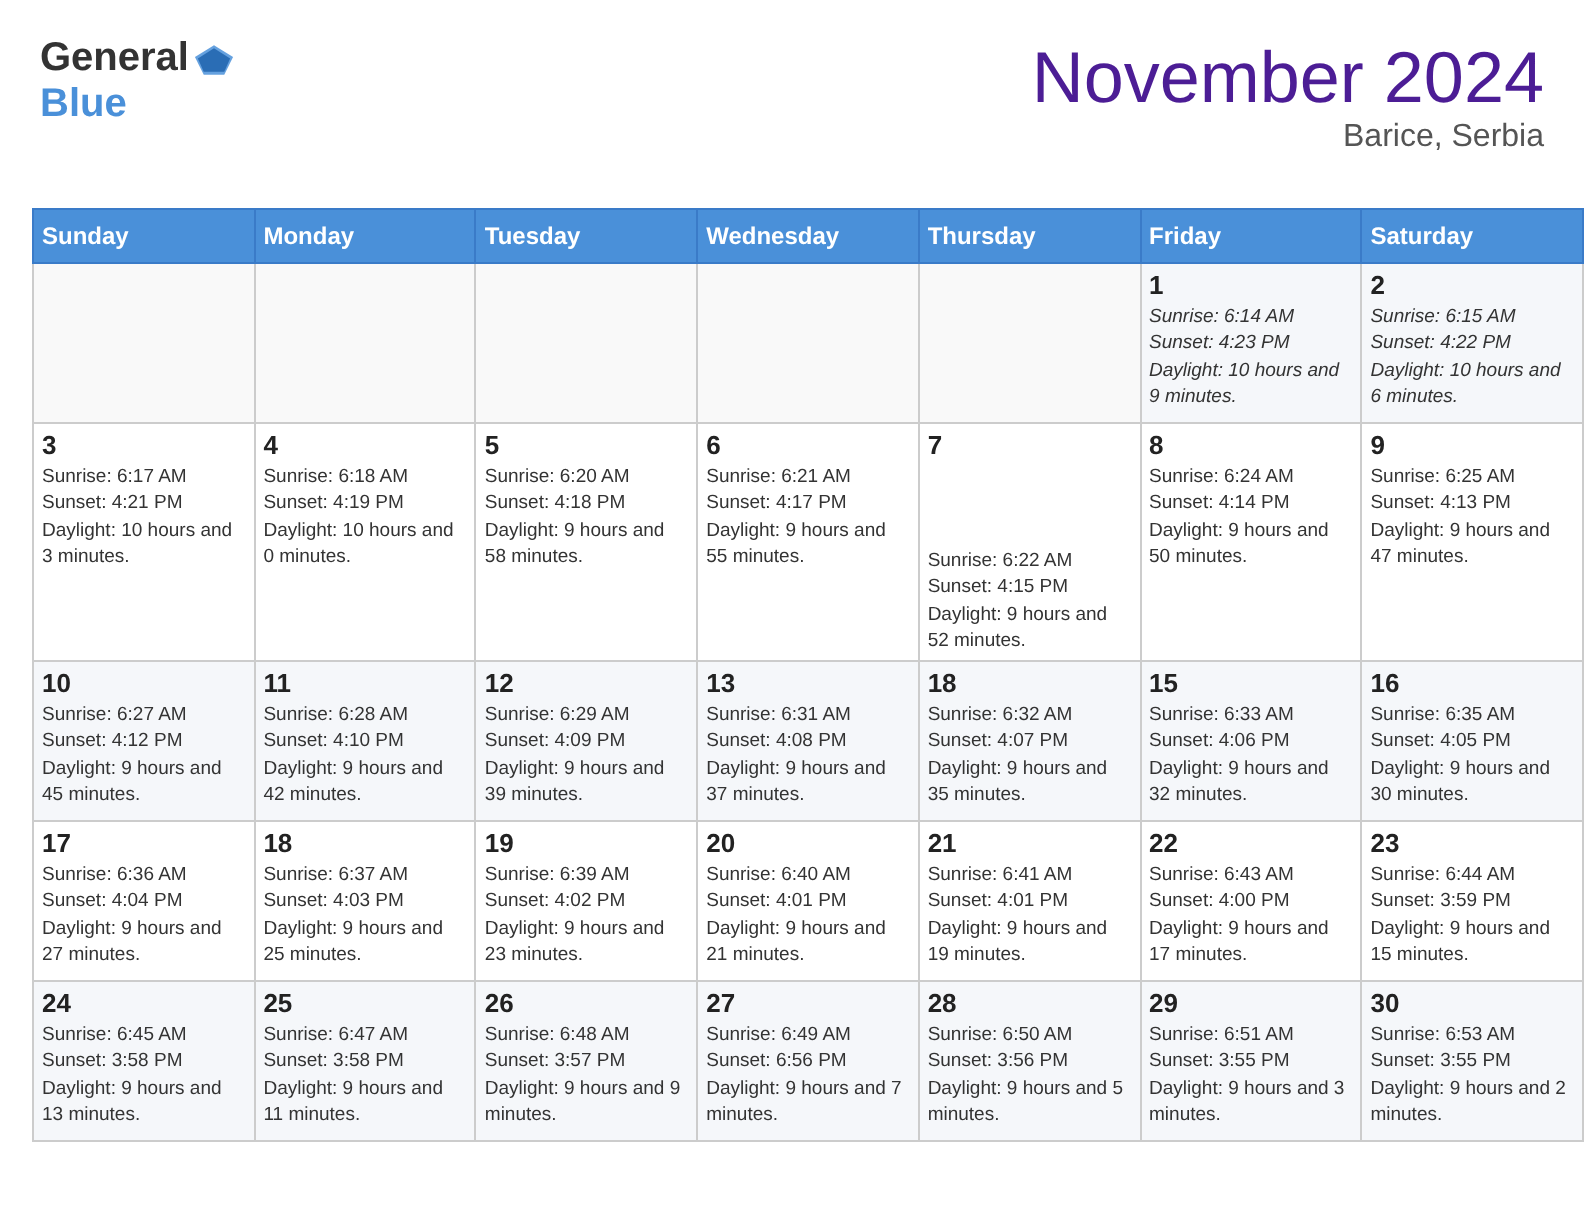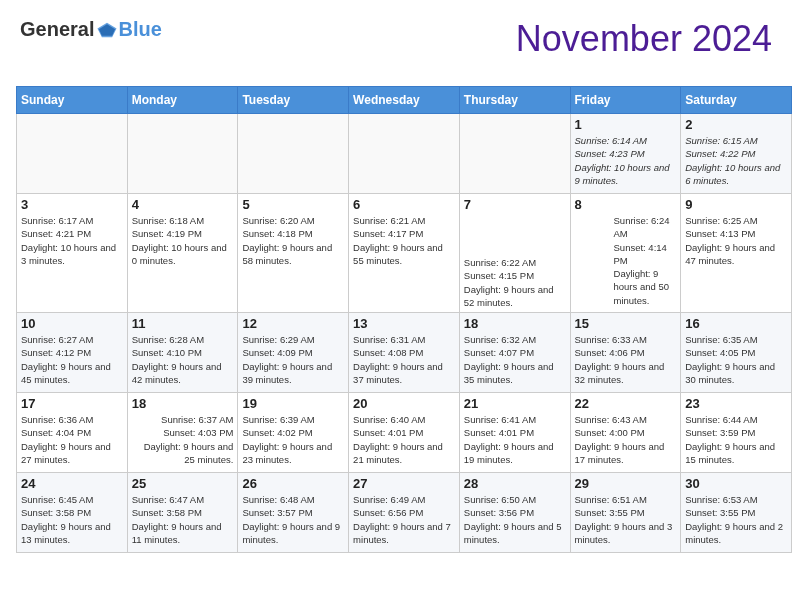--- a/index.html
+++ b/index.html
@@ -1,19 +1,19 @@
 <!DOCTYPE html>
 <html><head>
   <meta charset="utf-8">
   <style>
     * { margin: 0; padding: 0; box-sizing: border-box; }
     body { width: 792px; height: 612px; font-family: Arial, sans-serif; background: #fff; overflow: hidden; }
     
     .header { display: flex; justify-content: space-between; align-items: flex-start; padding: 18px 20px 10px 20px; }
-    .logo { display: flex; flex-direction: row; align-items: flex-start; }
+    .logo { display: flex; flex-direction: column; align-items: flex-start; }
     .logo-text { display: flex; align-items: center; }
     .logo-general { font-size: 20px; font-weight: bold; color: #333; }
     .logo-blue { font-size: 20px; font-weight: bold; color: #4a90d9; }
     .logo-icon { width: 22px; height: 22px; margin-left: 2px; }
     
     .title-area { text-align: right; }
     .month-title { font-size: 36px; font-weight: 300; color: #4c1d95; }
     .location { font-size: 16px; color: #555; }
     
     .calendar { width: 100%; border-collapse: collapse; margin: 0 8px; }
@@ -39,20 +39,21 @@
       <span class="logo-general">General</span>
       <svg class="logo-icon" viewBox="0 0 30 24" fill="none">
         <polygon points="8,22 22,22 28,10 15,2 2,10" fill="#4a90d9" opacity="0.85"></polygon>
         <polygon points="15,4 26,11 22,20 8,20 4,11" fill="#2a6db5"></polygon>
       </svg>
     </div>
     <span class="logo-blue">Blue</span>
   </div>
   <div class="title-area">
     <div class="month-title">November 2024</div>
+    <div class="location">Barice, Serbia</div>
   </div>
 </div>
 
 <div class="calendar-wrapper">
   <table class="calendar">
     <thead class="cal-header">
       <tr id="header-row">
           <th>Sunday</th>
           <th>Monday</th>
           <th>Tuesday</th>
@@ -108,21 +109,21 @@
 Daylight: 9 hours and 55 minutes.</div>
           </td>
           <td>
             <div class="day-num">7</div>
             <div class="day-info" style="white-space: pre-line; margin-top: 44px;">Sunrise: 6:22 AM
 Sunset: 4:15 PM
 Daylight: 9 hours and 52 minutes.</div>
           </td>
           <td>
             <div class="day-num">8</div>
-            <div class="day-info" style="white-space: pre-line; margin-left: 39px;">Sunrise: 6:24 AM
+            <div class="day-info" style="white-space: pre-line;">Sunrise: 6:24 AM
 Sunset: 4:14 PM
 Daylight: 9 hours and 50 minutes.</div>
           </td>
           <td>
             <div class="day-num">9</div>
             <div class="day-info" style="white-space: pre-line;">Sunrise: 6:25 AM
 Sunset: 4:13 PM
 Daylight: 9 hours and 47 minutes.</div>
           </td>
         </tr>
@@ -172,21 +173,21 @@
         </tr>
         <tr>
           <td>
             <div class="day-num">17</div>
             <div class="day-info" style="white-space: pre-line;">Sunrise: 6:36 AM
 Sunset: 4:04 PM
 Daylight: 9 hours and 27 minutes.</div>
           </td>
           <td>
             <div class="day-num">18</div>
-            <div class="day-info" style="white-space: pre-line; text-align: right;">Sunrise: 6:37 AM
+            <div class="day-info" style="white-space: pre-line;">Sunrise: 6:37 AM
 Sunset: 4:03 PM
 Daylight: 9 hours and 25 minutes.</div>
           </td>
           <td>
             <div class="day-num">19</div>
             <div class="day-info" style="white-space: pre-line;">Sunrise: 6:39 AM
 Sunset: 4:02 PM
 Daylight: 9 hours and 23 minutes.</div>
           </td>
           <td>

